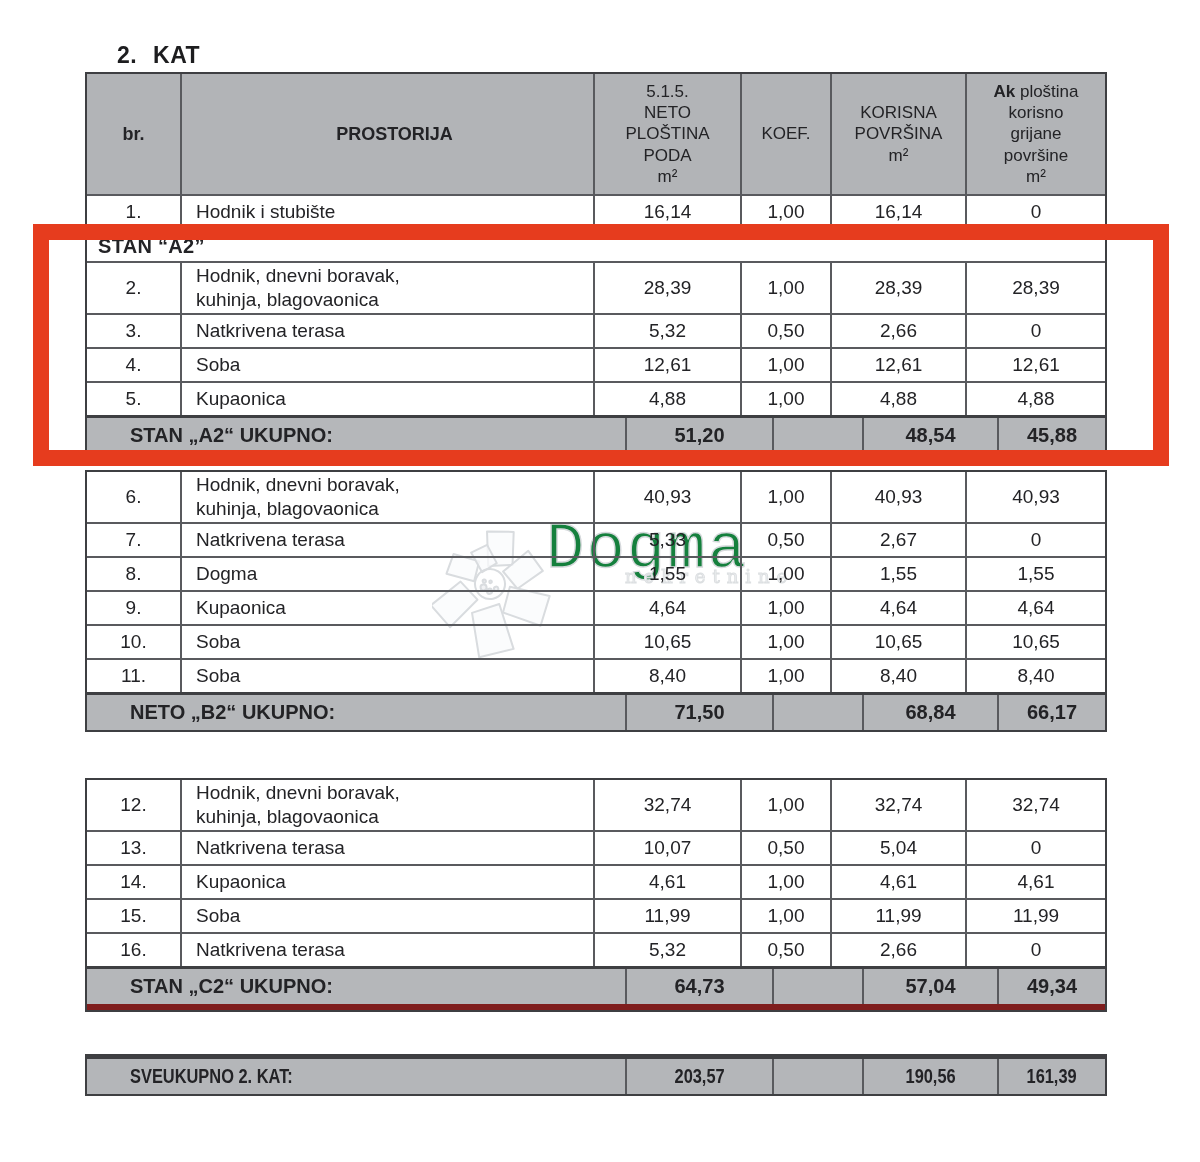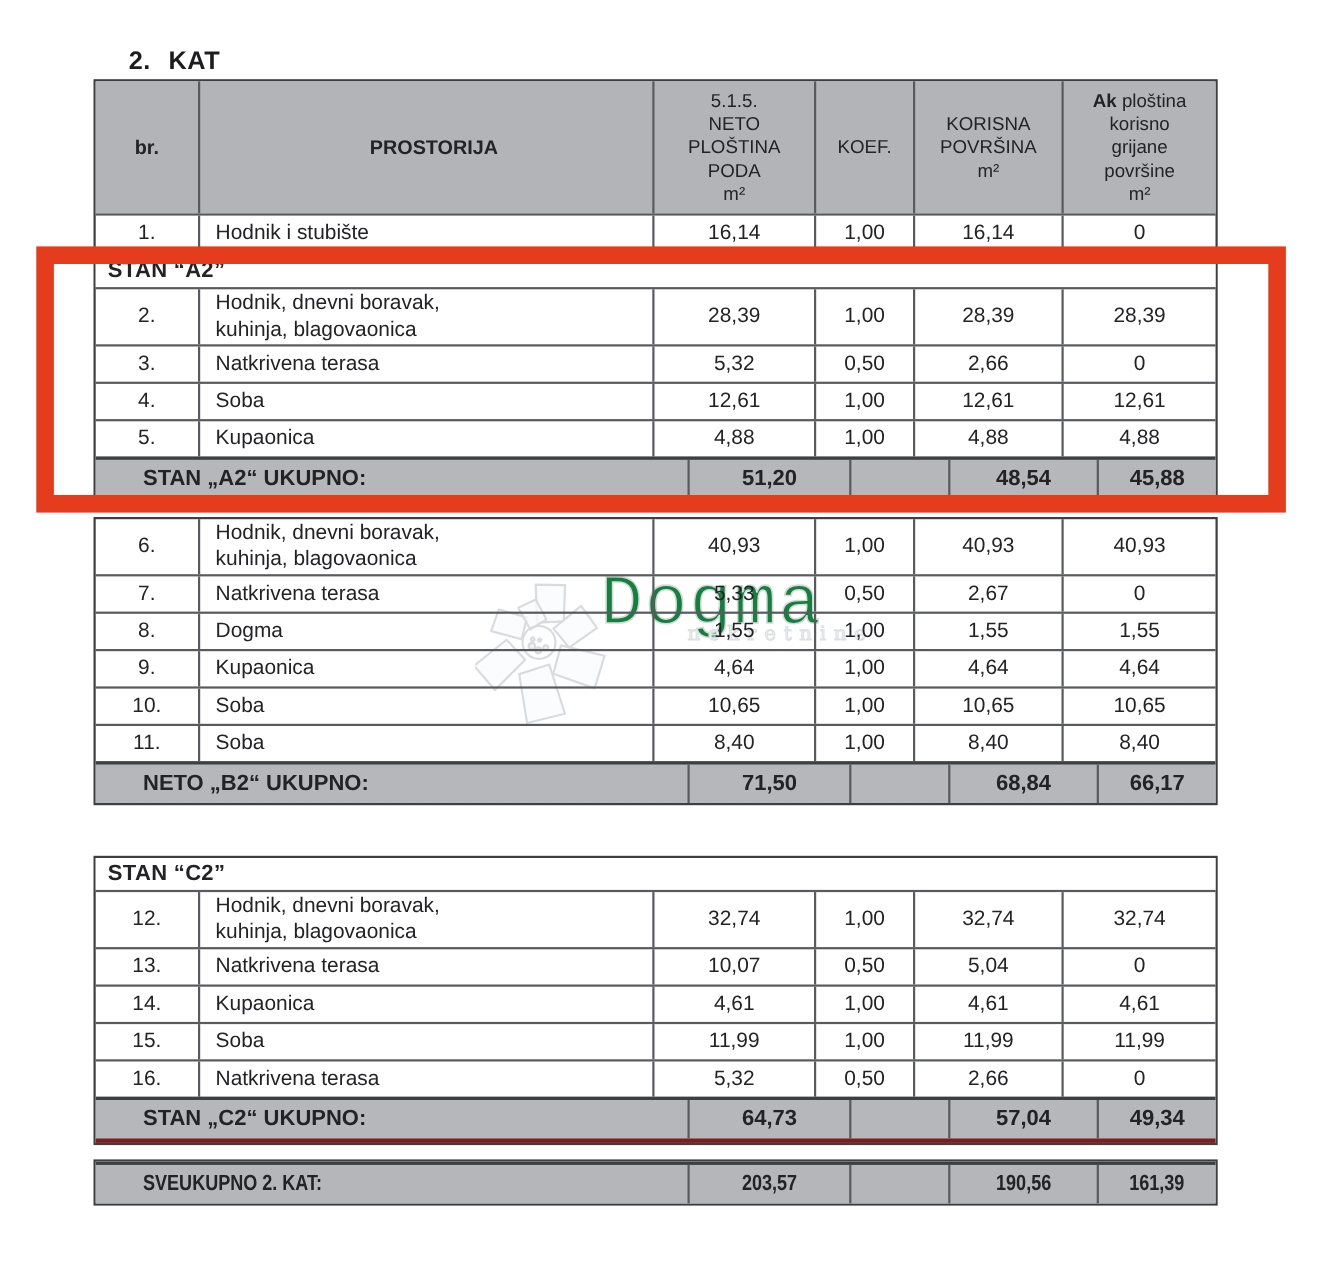--- a/index.html
+++ b/index.html
@@ -36,21 +36,21 @@
   .row.tall{height:50px;}
   .c-name{justify-content:flex-start !important;padding-left:14px;}
   .c-name span{white-space:pre-line;line-height:1.28;}
   
   .sec-row{height:29px;display:flex;align-items:center;background:#ffffff;}
   .sec-title{font-weight:bold;font-size:20px;padding-left:11px;letter-spacing:.3px;}
   
   .total-row{height:35px;background:#b5b7ba;font-weight:bold;font-size:20px;padding-left:32px;}
   .block > .total-row{border-top:3px solid #3e3f42;}
   .t-label{justify-content:flex-start !important;padding-left:11px;}
-  #b3 .total-row{border-bottom:4px solid #7f1d1d;}
+  #b3 .total-row{border-bottom:6px solid #7f1d1d;}
   
   #b4 .total-row{height:35px;background:#b4b6b9;}
   #b4 .total-row > div > span{display:inline-block;transform:scaleX(.82);}
   #b4 .t-label > span{transform-origin:left center;}
   
   .red-box{
     position:absolute;left:33px;top:224px;width:1136px;height:242px;
     box-sizing:border-box;border:16px solid #e63c1e;z-index:6;pointer-events:none;
   }
   
@@ -400,23 +400,20 @@
         </div>
         <div class="c-num">
           <span>68,84</span>
         </div>
         <div class="c-num">
           <span>66,17</span>
         </div>
       </div>
     </div>
   <div class="block" id="b3">
-      <div class="sec-row">
-        <span class="sec-title">STAN “C2”</span>
-      </div>
       <div class="row tall">
         <div class="c-br">
           <span>12.</span>
         </div>
         <div class="c-name">
           <span>Hodnik, dnevni boravak,
 kuhinja, blagovaonica</span>
         </div>
         <div class="c-num">
           <span>32,74</span>

